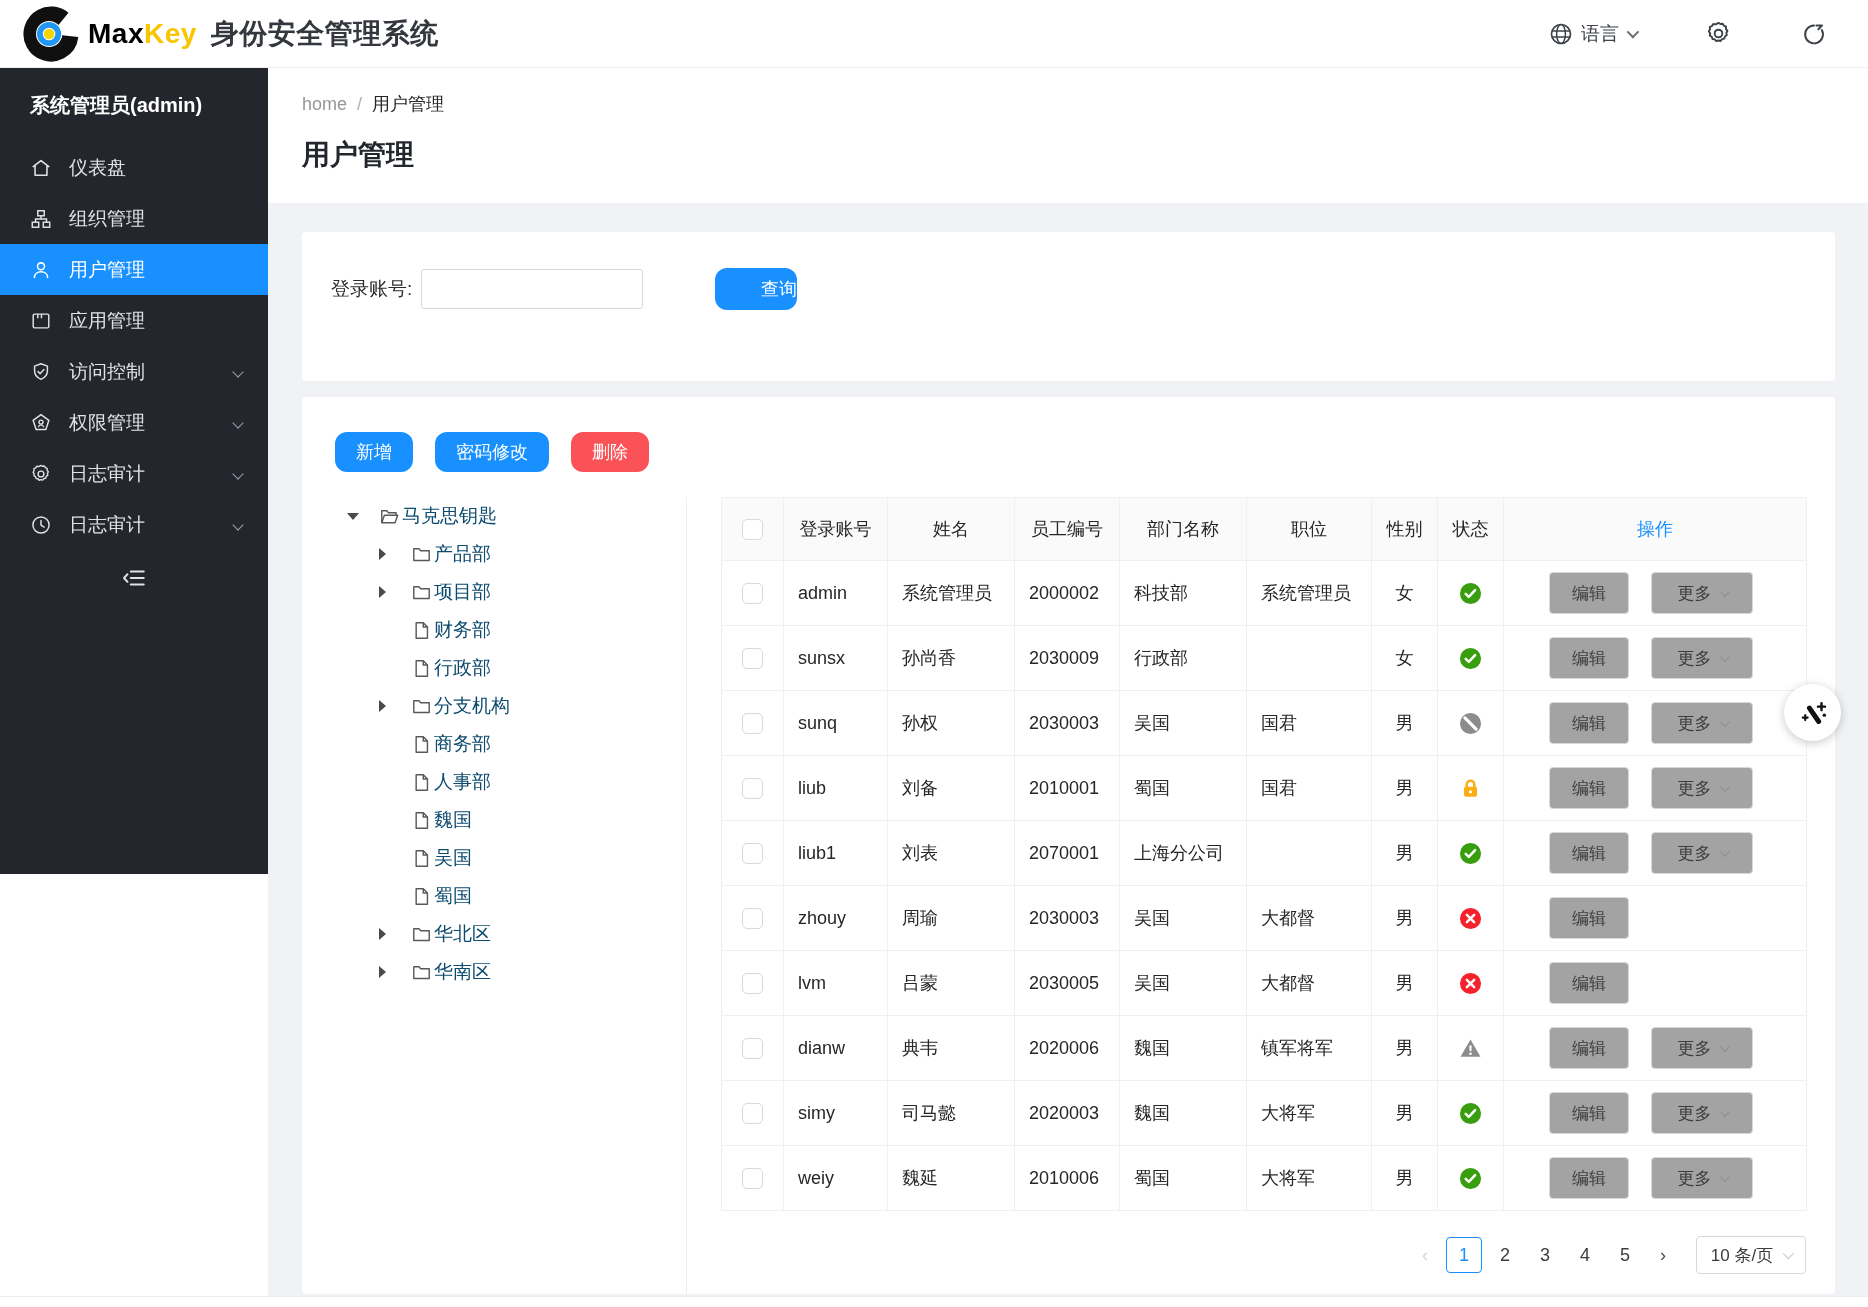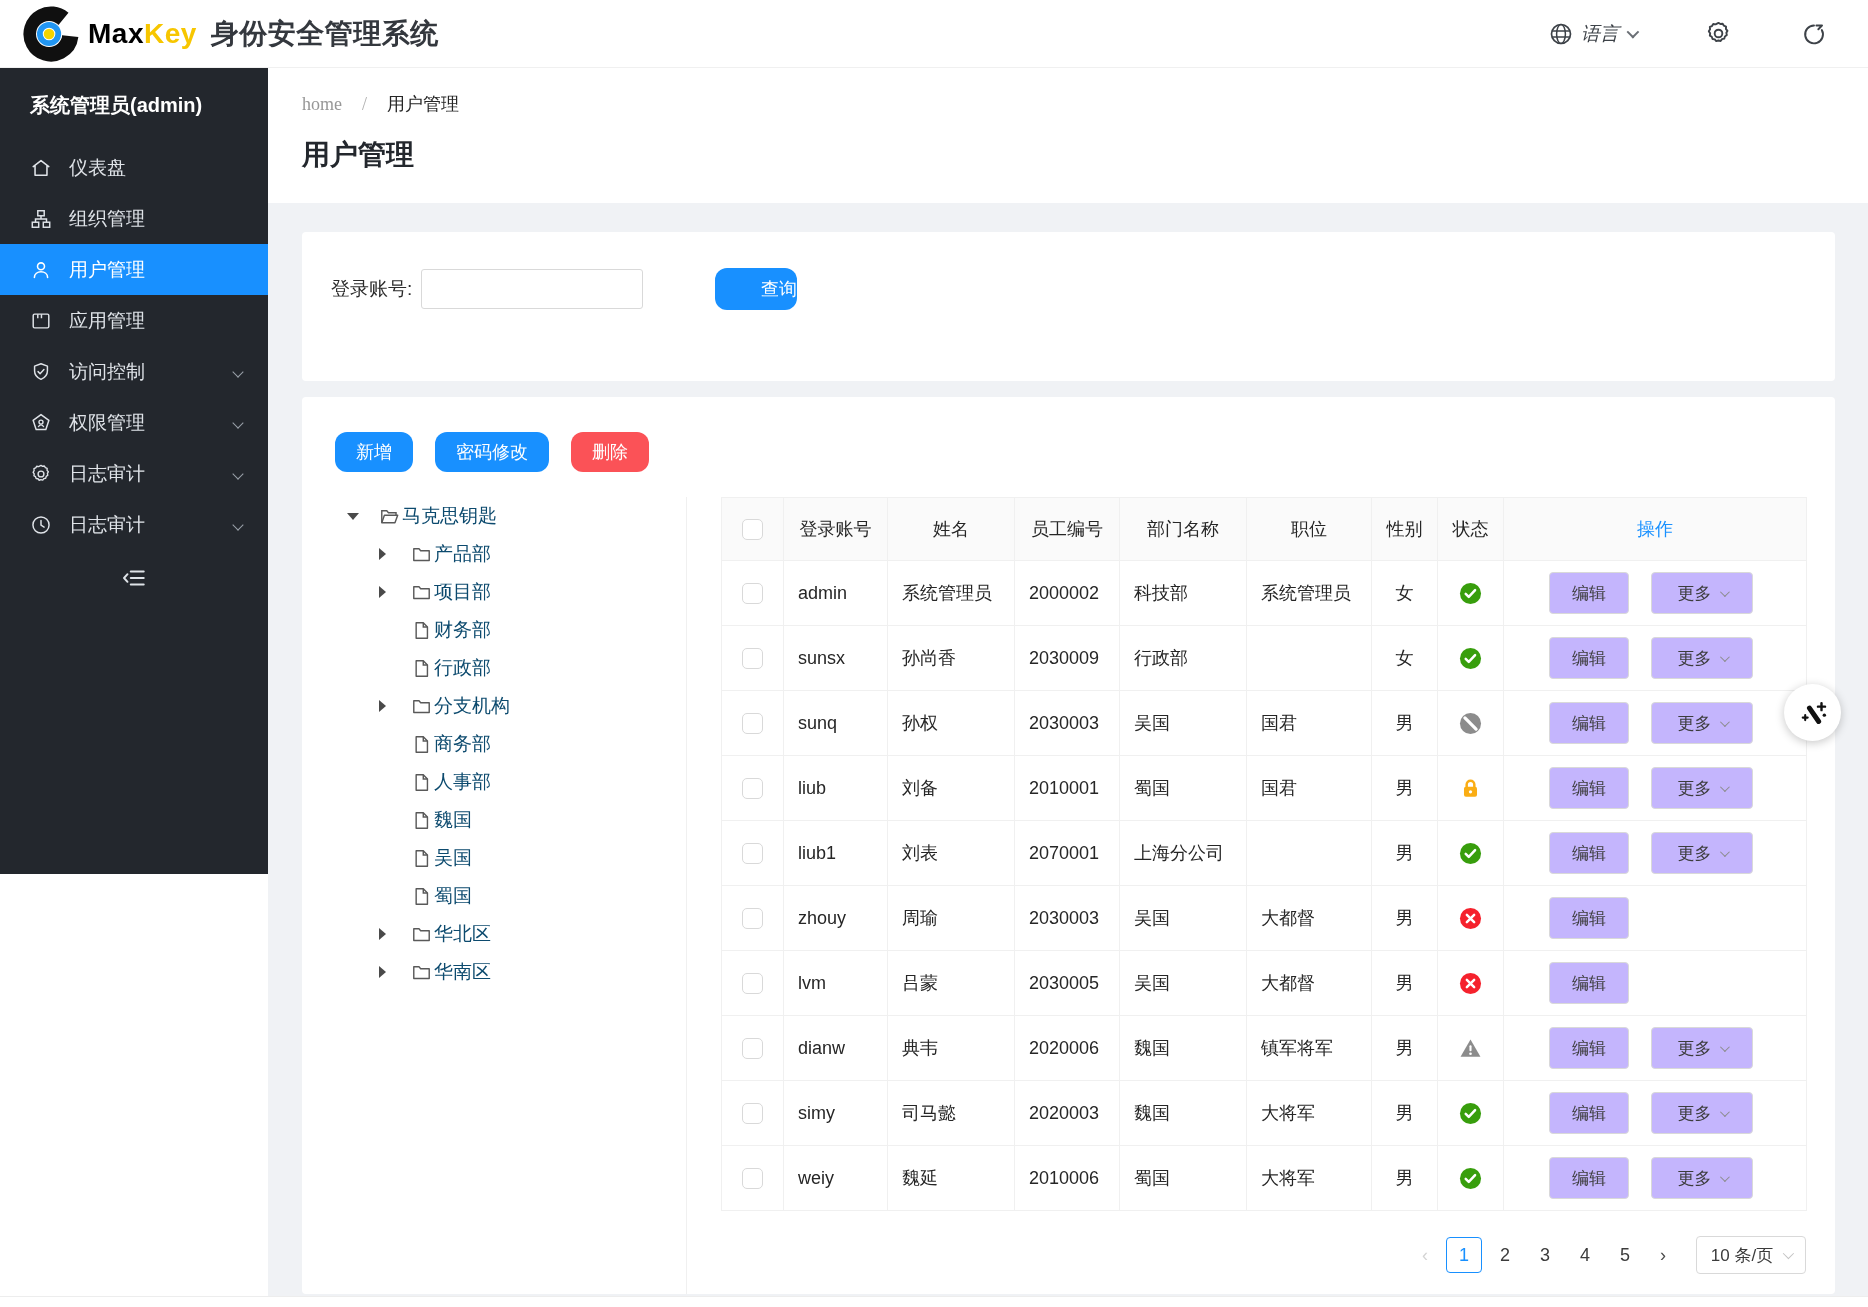--- a/index.html
+++ b/index.html
@@ -14,39 +14,39 @@
   .topbar {
     position:absolute; left:0; top:0; width:1868px; height:68px;
     background:#fff; display:flex; align-items:center;
     border-bottom:1px solid #f0f0f0; z-index:5;
   }
   .logo { margin-left:22px; width:58px; height:58px; flex:0 0 auto; }
   .brand { margin-left:8px; font-size:28px; font-weight:bold; letter-spacing:.5px; display:flex; align-items:center; }
   .brand .bmax { color:#000000; }
   .brand .bkey { color:#f7c600; }
   .brand .bprod { color:#34383e; margin-left:14px; }
-  .top-actions { margin-left:auto; margin-right:40px; display:flex; gap:68px;font-style:italic; }
+  .top-actions { margin-left:auto; margin-right:40px; display:flex; gap:68px; }
   .lang-btn { display:flex; align-items:center; gap:8px; font-size:19px; color:#3d4248; cursor:pointer; }
   .chev { width:9px; height:9px; border-right:2px solid #6a6f75; border-bottom:2px solid #6a6f75; transform:rotate(45deg) translateY(-2px); display:inline-block; }
   .icon-btn { width:28px; height:28px; display:flex; align-items:center; justify-content:center; cursor:pointer; }
   
   .sidebar {
     position:absolute; left:0; top:68px; width:268px; height:806px;
     background:#23272d; color:#dfe3e8;
   }
   .sidebar-user { height:74px; display:flex; align-items:center; padding-left:30px; font-size:20px; font-weight:bold; color:#fff; }
   .nav-item { position:relative; height:51px; display:flex; align-items:center; padding-left:30px; gap:17px; font-size:19px; cursor:pointer; }
   .nav-item .nv-ic { width:22px; height:22px; flex:0 0 auto; }
   .nav-item.active { background:#1890ff; color:#fff; }
   .nav-item .sub-chev { position:absolute; right:26px; width:8px; height:8px; border-right:1.8px solid #9aa1a9; border-bottom:1.8px solid #9aa1a9; transform:rotate(45deg); }
   .collapse-row { margin-top:14px; display:flex; justify-content:center; }
   .sidebar-below { position:absolute; left:0; top:874px; width:268px; height:433px; background:#ffffff; }
   
   .crumb-band { position:absolute; left:268px; top:68px; width:1600px; height:135px; background:#fff; }
-  .breadcrumb { padding:24px 0 0 34px; font-size:18px; display:flex; gap:20px; align-items:center;font-family:Liberation Serif, serif; }
+  .breadcrumb { padding:24px 0 0 34px; font-size:18px; display:flex; gap:10px; align-items:center; }
   .bc-home { color:#979797; cursor:pointer; }
   .bc-sep { color:#b0b0b0; }
   .bc-cur { color:#262626; }
   .page-title { padding:20px 0 0 34px; font-size:28px; font-weight:600; color:#23272d; }
   
   .card { position:absolute; background:#fff; border-radius:4px; }
   .search-card { left:302px; top:232px; width:1533px; height:149px; }
   .search-row { position:absolute; left:29px; top:37px; display:flex; align-items:center; }
   .search-label { font-size:19px; color:#2b2b2b;text-align:center; }
   .search-input { margin-left:9px; width:222px; height:40px; border:1px solid #d9d9d9; border-radius:3px; font-size:17px; padding:0 10px; outline:none; background:#fff; }
@@ -70,21 +70,21 @@
   .table-panel { flex:1; padding:0 28px 0 34px; }
   
   table.users { border-collapse:collapse; width:1085px; table-layout:fixed; }
   .users th, .users td { border:1px solid #f0f0f0; font-size:18px; font-weight:normal; }
   .users thead th { height:63px; background:#fafafa; color:#262626; font-weight:500; text-align:center; }
   .users tbody td { height:65px; color:#262626; padding-left:14px; text-align:left; }
   .users td.ctr, .users th.ctr { text-align:center; padding-left:0; }
   .cb { width:21px; height:21px; border:1px solid #d9d9d9; border-radius:5px; background:#fff; margin:0 auto; cursor:pointer; }
   .st-ic { width:23px; height:23px; display:inline-block; vertical-align:middle; }
   .act-cell { padding-left:45px !important; }
-  .mini-btn { display:inline-flex; align-items:center; justify-content:center; gap:8px; height:42px; border:1px solid #d9d9d9; border-radius:4px; background:#c4b5fd; font-size:17px; color:#3c3c3c; cursor:pointer; font-family:inherit; }
+  .mini-btn { display:inline-flex; align-items:center; justify-content:center; gap:8px; height:42px; border:1px solid #d9d9d9; border-radius:4px; background:#a3a3a3; font-size:17px; color:#3c3c3c; cursor:pointer; font-family:inherit; }
   .edit-btn { width:80px; }
   .more-btn { width:102px; margin-left:17px; }
   .mini-btn .chev-s { width:7px; height:7px; border-right:1.6px solid #8c8c8c; border-bottom:1.6px solid #8c8c8c; transform:rotate(45deg) translateY(-2px); }
   .op-head { color:#1890ff !important; }
   
   .pagination { width:1085px; margin-top:25px; display:flex; justify-content:flex-end; align-items:center; gap:6px; font-size:18px; }
   .pg-arrow { width:30px; height:36px; display:flex; align-items:center; justify-content:center; cursor:pointer; font-size:18px; }
   .pg-prev { color:#d4d4d4; }
   .pg-next { color:#4b4b4b; }
   .pg-num { min-width:34px; height:36px; display:flex; align-items:center; justify-content:center; color:#3c3c3c; cursor:pointer; border-radius:4px; }

